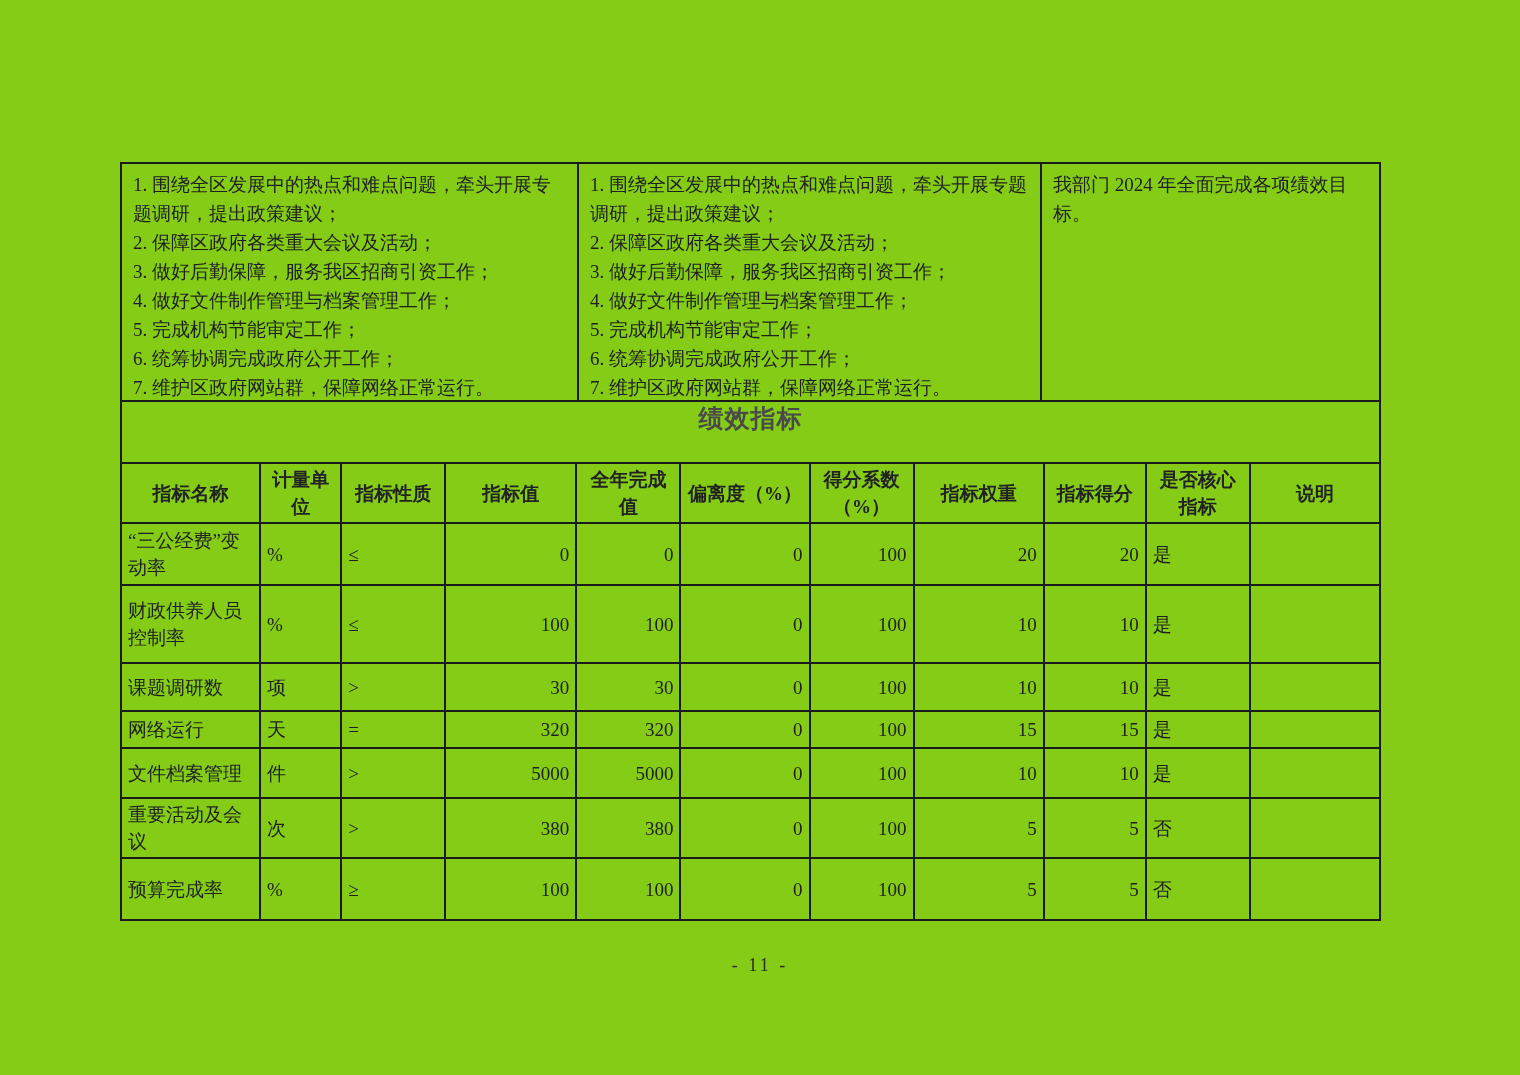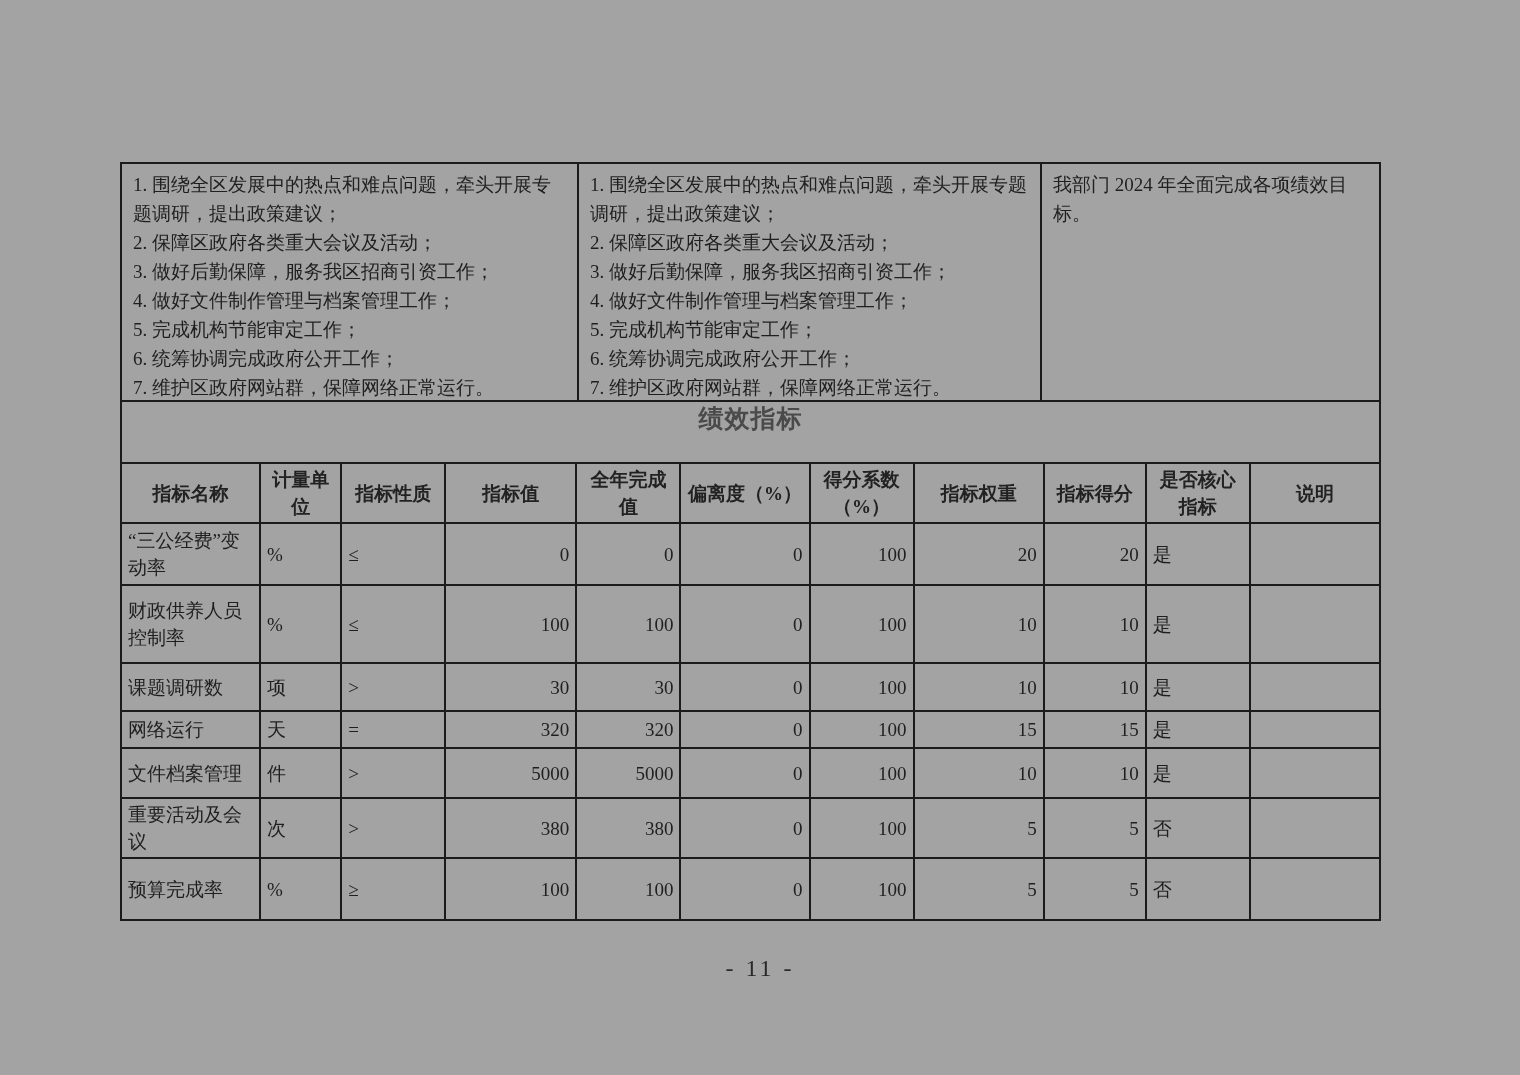--- a/index.html
+++ b/index.html
@@ -9,21 +9,21 @@
     width: 1520px;
     height: 1075px;
     overflow: hidden;
     font-family: "Liberation Serif", "DejaVu Serif", serif;
     color: #1f1f1f;
   }
   .page {
     position: relative;
     width: 1520px;
     height: 1075px;
-    background: #a3a3a3;
+    background: #84cc16;
   }
   .doc {
     position: absolute;
     left: 120px;
     top: 162px;
     width: 1261px;
   }
 
   
   .top-section {
@@ -94,21 +94,21 @@
   td.al-left  { text-align: left;  padding-left: 9px; }
   td.al-right { text-align: right; padding-right: 24px; }
 
   
   .footer {
     position: absolute;
     left: 0;
     right: 0;
     top: 955px;
     text-align: center;
-    font-size: 24px;
+    font-size: 18px;
     color: #2a2a2a;
     letter-spacing: 3px;
   }
 </style>
 </head>
 <body>
 
 <div class="page">
   <div class="doc">
 

